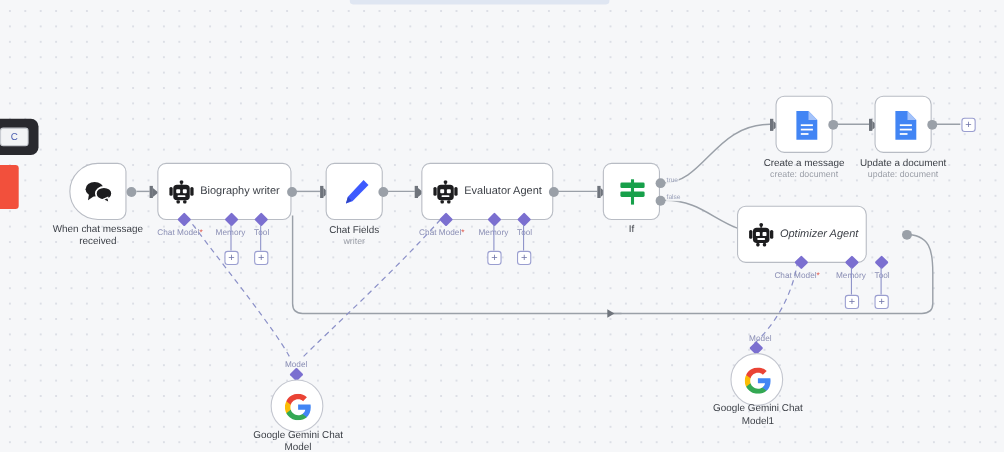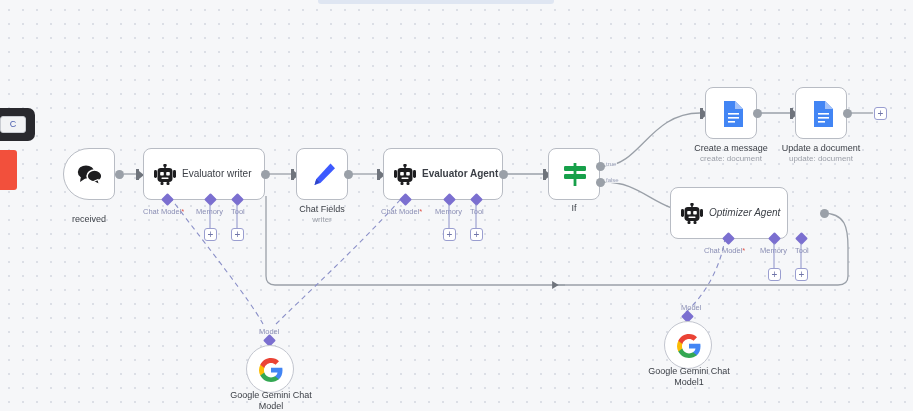--- a/index.html
+++ b/index.html
@@ -150,37 +150,38 @@
 
   <div class="trigger">
     <svg class="icon" style="left:12px;top:14px;" width="28" height="24" viewBox="0 0 28 24">
       <ellipse cx="10" cy="9" rx="8.2" ry="6.6" fill="#1d1d1f"></ellipse>
       <path d="M5,13 L4,19 L10,15 Z" fill="#1d1d1f"></path>
       <ellipse cx="18.5" cy="13" rx="7.4" ry="6" fill="#1d1d1f" stroke="#ffffff" stroke-width="1.6"></ellipse>
       <path d="M22,16.5 L23.5,21.5 L17.5,18.5 Z" fill="#1d1d1f" stroke="#ffffff" stroke-width="1.2"></path>
     </svg>
   </div>
   <div class="port-out" style="left:115px;top:170px;"></div>
+  <div class="node-title" style="left:3px;top:203px;width:172px;">When chat message</div>
   <div class="node-title" style="left:3px;top:214px;width:172px;">received</div>
 
   <div class="port-in" style="left:136px;top:169px;"></div>
   <div class="node" style="left:143px;top:148px;width:122px;height:52px;">
     <svg class="icon" style="left:9px;top:15px;" width="24" height="22" viewBox="0 0 24 22">
       <rect x="1" y="6" width="3" height="8" rx="1.4" fill="#1d1d1f"></rect>
       <rect x="20" y="6" width="3" height="8" rx="1.4" fill="#1d1d1f"></rect>
       <path d="M12,0 L12,4" stroke="#1d1d1f" stroke-width="1.6"></path>
       <circle cx="12" cy="1.4" r="1.7" fill="#1d1d1f"></circle>
       <rect x="4.5" y="4" width="15" height="14" rx="3.4" fill="#1d1d1f"></rect>
       <rect x="7.2" y="8" width="3.6" height="3.6" rx="0.8" fill="#ffffff"></rect>
       <rect x="13.2" y="8" width="3.6" height="3.6" rx="0.8" fill="#ffffff"></rect>
       <rect x="8.4" y="13.4" width="7.2" height="1.7" rx="0.8" fill="#ffffff"></rect>
       <rect x="7.5" y="18" width="3" height="3" rx="1" fill="#1d1d1f"></rect>
       <rect x="13.5" y="18" width="3" height="3" rx="1" fill="#1d1d1f"></rect>
     </svg>
-    <span class="inline-label" style="left:38px;top:19px;">Evaluator writer</span>
+    <span class="inline-label" style="left:38px;top:19px;">Biography writer</span>
   </div>
   <div class="port-out" style="left:261px;top:170px;"></div>
 
   <div class="diamond" style="left:163px;top:195px;"></div>
   <div class="diamond" style="left:206px;top:195px;"></div>
   <div class="diamond" style="left:233px;top:195px;"></div>
   <div class="sub-label" style="left:143px;top:207px;">
     <span>Chat Model</span><span class="req">*</span>
   </div>
   <div class="sub-label" style="left:196px;top:207px;">Memory</div>
@@ -212,21 +213,21 @@
       <rect x="20" y="6" width="3" height="8" rx="1.4" fill="#1d1d1f"></rect>
       <path d="M12,0 L12,4" stroke="#1d1d1f" stroke-width="1.6"></path>
       <circle cx="12" cy="1.4" r="1.7" fill="#1d1d1f"></circle>
       <rect x="4.5" y="4" width="15" height="14" rx="3.4" fill="#1d1d1f"></rect>
       <rect x="7.2" y="8" width="3.6" height="3.6" rx="0.8" fill="#ffffff"></rect>
       <rect x="13.2" y="8" width="3.6" height="3.6" rx="0.8" fill="#ffffff"></rect>
       <rect x="8.4" y="13.4" width="7.2" height="1.7" rx="0.8" fill="#ffffff"></rect>
       <rect x="7.5" y="18" width="3" height="3" rx="1" fill="#1d1d1f"></rect>
       <rect x="13.5" y="18" width="3" height="3" rx="1" fill="#1d1d1f"></rect>
     </svg>
-    <span class="inline-label" style="left:38px;top:19px;font-weight:bold;">Evaluator Agent</span>
+    <span class="inline-label" style="left:38px;top:19px;">Evaluator Agent</span>
   </div>
   <div class="port-out" style="left:499px;top:170px;"></div>
   <div class="diamond" style="left:401px;top:195px;"></div>
   <div class="diamond" style="left:445px;top:195px;"></div>
   <div class="diamond" style="left:472px;top:195px;"></div>
   <div class="sub-label" style="left:381px;top:207px;">
     <span>Chat Model</span><span class="req">*</span>
   </div>
   <div class="sub-label" style="left:435px;top:207px;">Memory</div>
   <div class="sub-label" style="left:470px;top:207px;">Tool</div>

